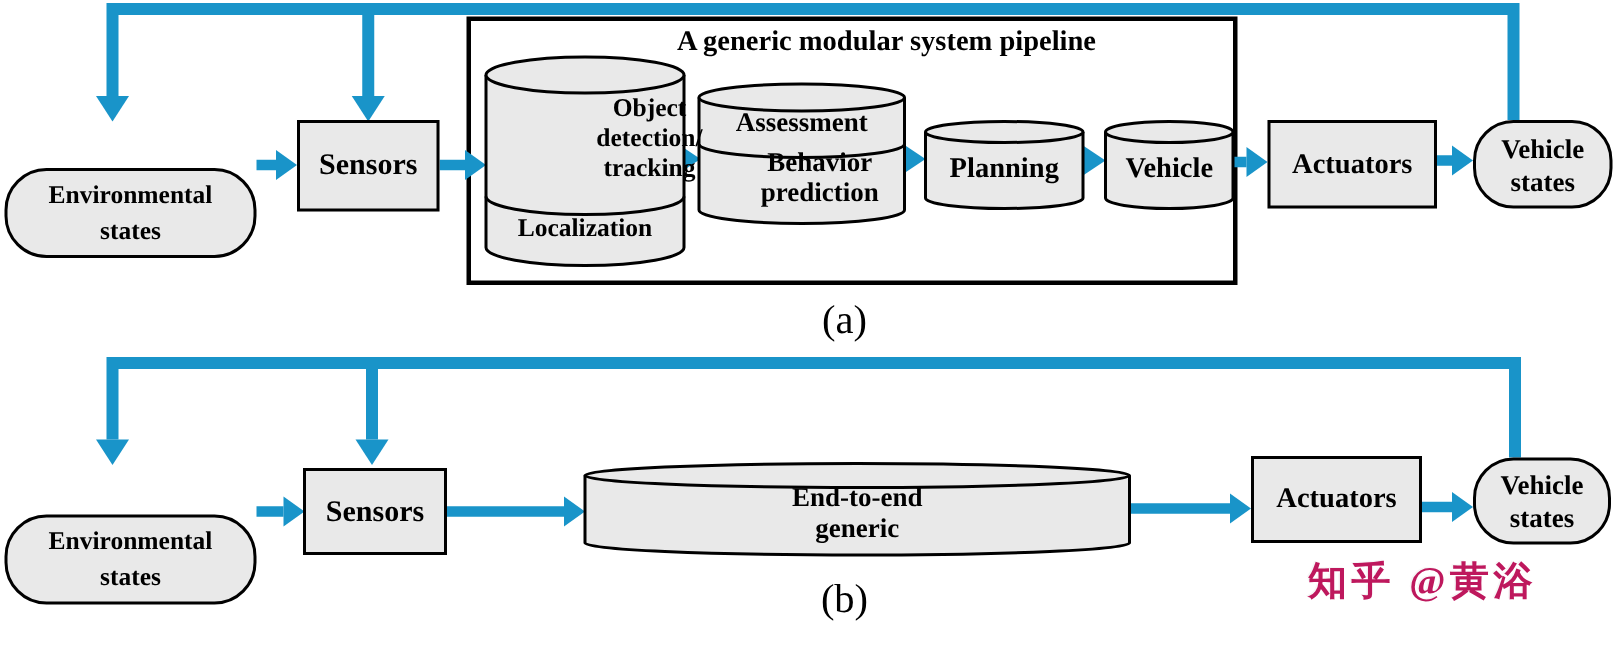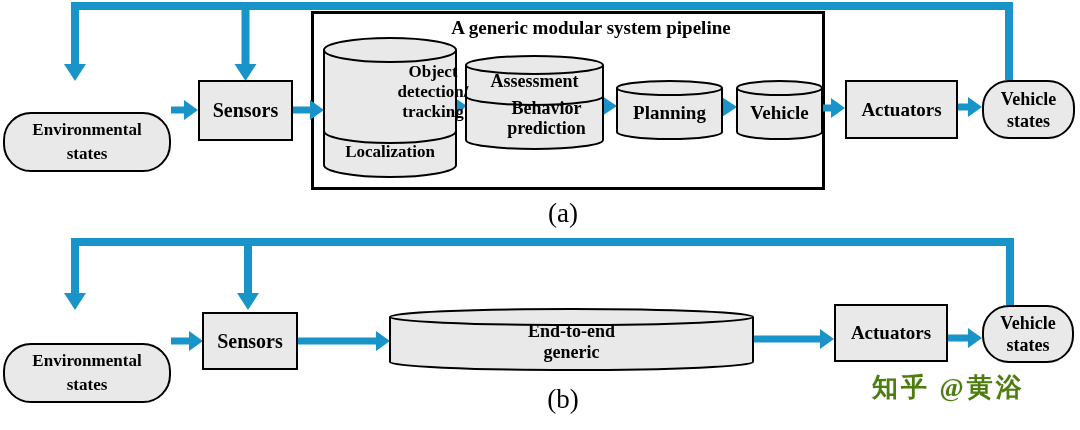--- a/index.html
+++ b/index.html
@@ -21,21 +21,21 @@
   .stadium{border-radius:28px;margin-top:32px;}
   .pill20{border-radius:27px;}
   .lbl{
     position:absolute;text-align:center;font-weight:bold;white-space:pre-line;
   }
   .boxA{
     position:absolute;box-sizing:border-box;border:3px solid #000;background:transparent;
   }
   .caption{position:absolute;text-align:center;font-size:27px;font-weight:normal;}
   .watermark{
-    position:absolute;font-size:26px;color:#4d7c0f;letter-spacing:3px;
+    position:absolute;font-size:26px;color:#be185d;letter-spacing:3px;
     text-shadow:1px 1px 0 #ffffff,-1px -1px 0 #f6f6f6;font-weight:bold;
   }
 </style>
 </head>
 <body>
 
 <div id="canvas">
 
   <div class="boxA" style="left:311px;top:11px;width:514px;height:179px;"></div>
 

